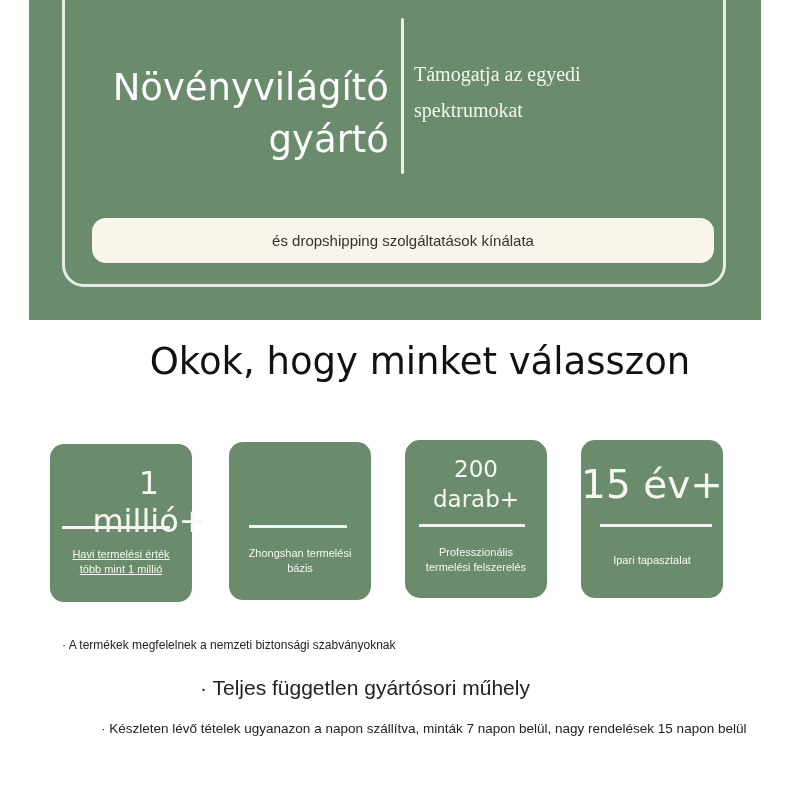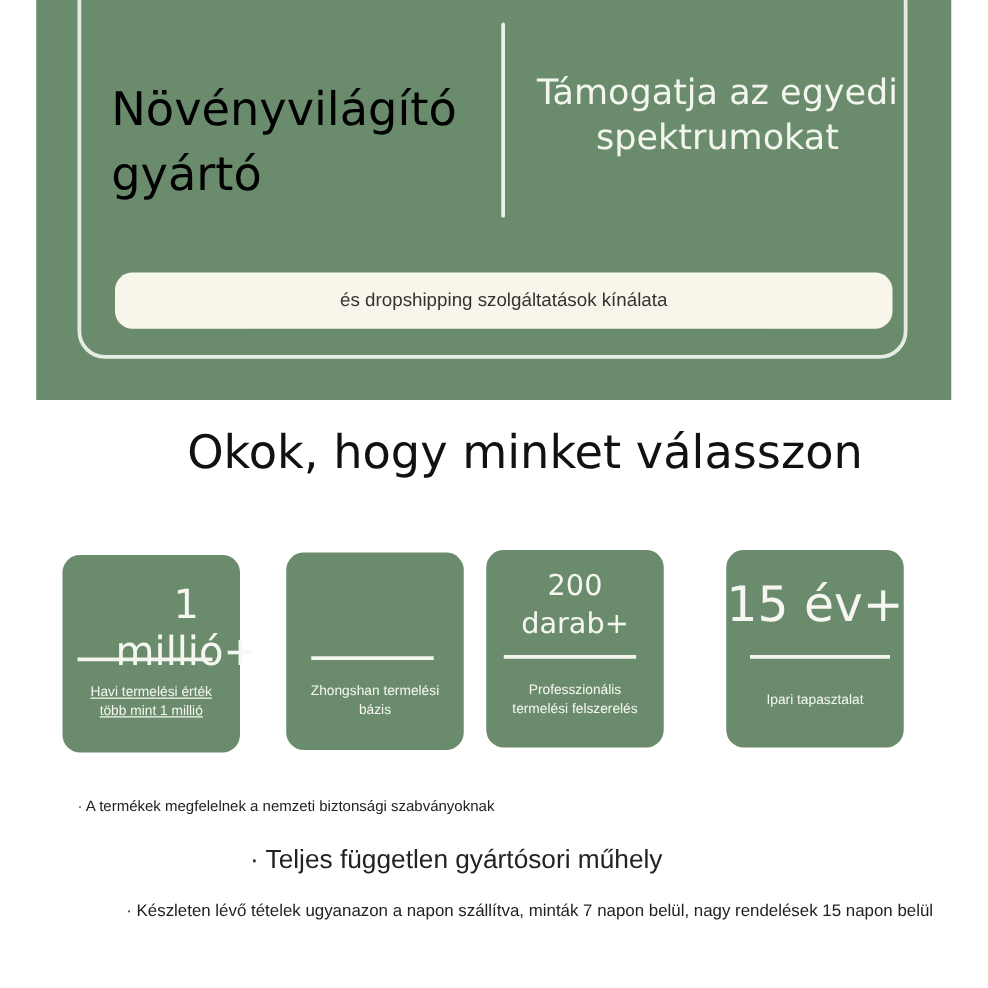--- a/index.html
+++ b/index.html
@@ -16,26 +16,26 @@
     position: absolute; left: 33px; top: -20px; width: 664px; height: 307px;
     border: 3px solid #e6ece4; border-radius: 22px;
     box-sizing: border-box;
   }
   .divider-v {
     position: absolute; left: 372px; top: 18px; width: 3px; height: 156px;
     background: #eef1ea; border-radius: 2px;
   }
   .title-left {
     position: absolute; left: 60px; top: 62px; width: 300px;
-    color: #000000; font-size: 37px; line-height: 52px; text-align: left;
+    color: #ffffff; font-size: 37px; line-height: 52px; text-align: right;
     font-family: "DejaVu Sans", sans-serif;
   }
   .title-right {
     position: absolute; left: 385px; top: 56px; width: 320px;
-    color: #f3f5ef; font-size: 28px; line-height: 36px; text-align: center;
+    color: #f3f5ef; font-size: 20px; line-height: 36px; text-align: left; font-family: Liberation Serif, serif;
   }
   .pill {
     position: absolute; left: 63px; top: 218px; width: 622px; height: 45px;
     background: #f8f5ea; border-radius: 14px;
     display: flex; flex-direction: column; align-items: center; justify-content: center;
     color: #333; font-size: 15px; line-height: 20px;
     font-family: "Liberation Sans", sans-serif;
   }
   .heading {
     position: absolute; left: 0; top: 340px; width: 790px; text-align: center;
@@ -85,21 +85,21 @@
 </div>
 
 <div class="card" style="left:229px; top:442px;">
   <div class="rule" style="left:20px; width:98px; top:83px;"></div>
   <div class="desc" style="top:104px;">
     <div>Zhongshan termelési</div>
     <div>bázis</div>
   </div>
 </div>
 
-<div class="card" style="left:389px; top:440px;">
+<div class="card" style="left:405px; top:440px;border-radius:15px;">
   <div class="value" style="top:14px; font-size:23px; line-height:30px;">
     <div>200</div>
     <div>darab+</div>
   </div>
   <div class="rule" style="left:14px; width:106px; top:84px;"></div>
   <div class="desc" style="top:105px;">
     <div>Professzionális</div>
     <div>termelési felszerelés</div>
   </div>
 </div>

